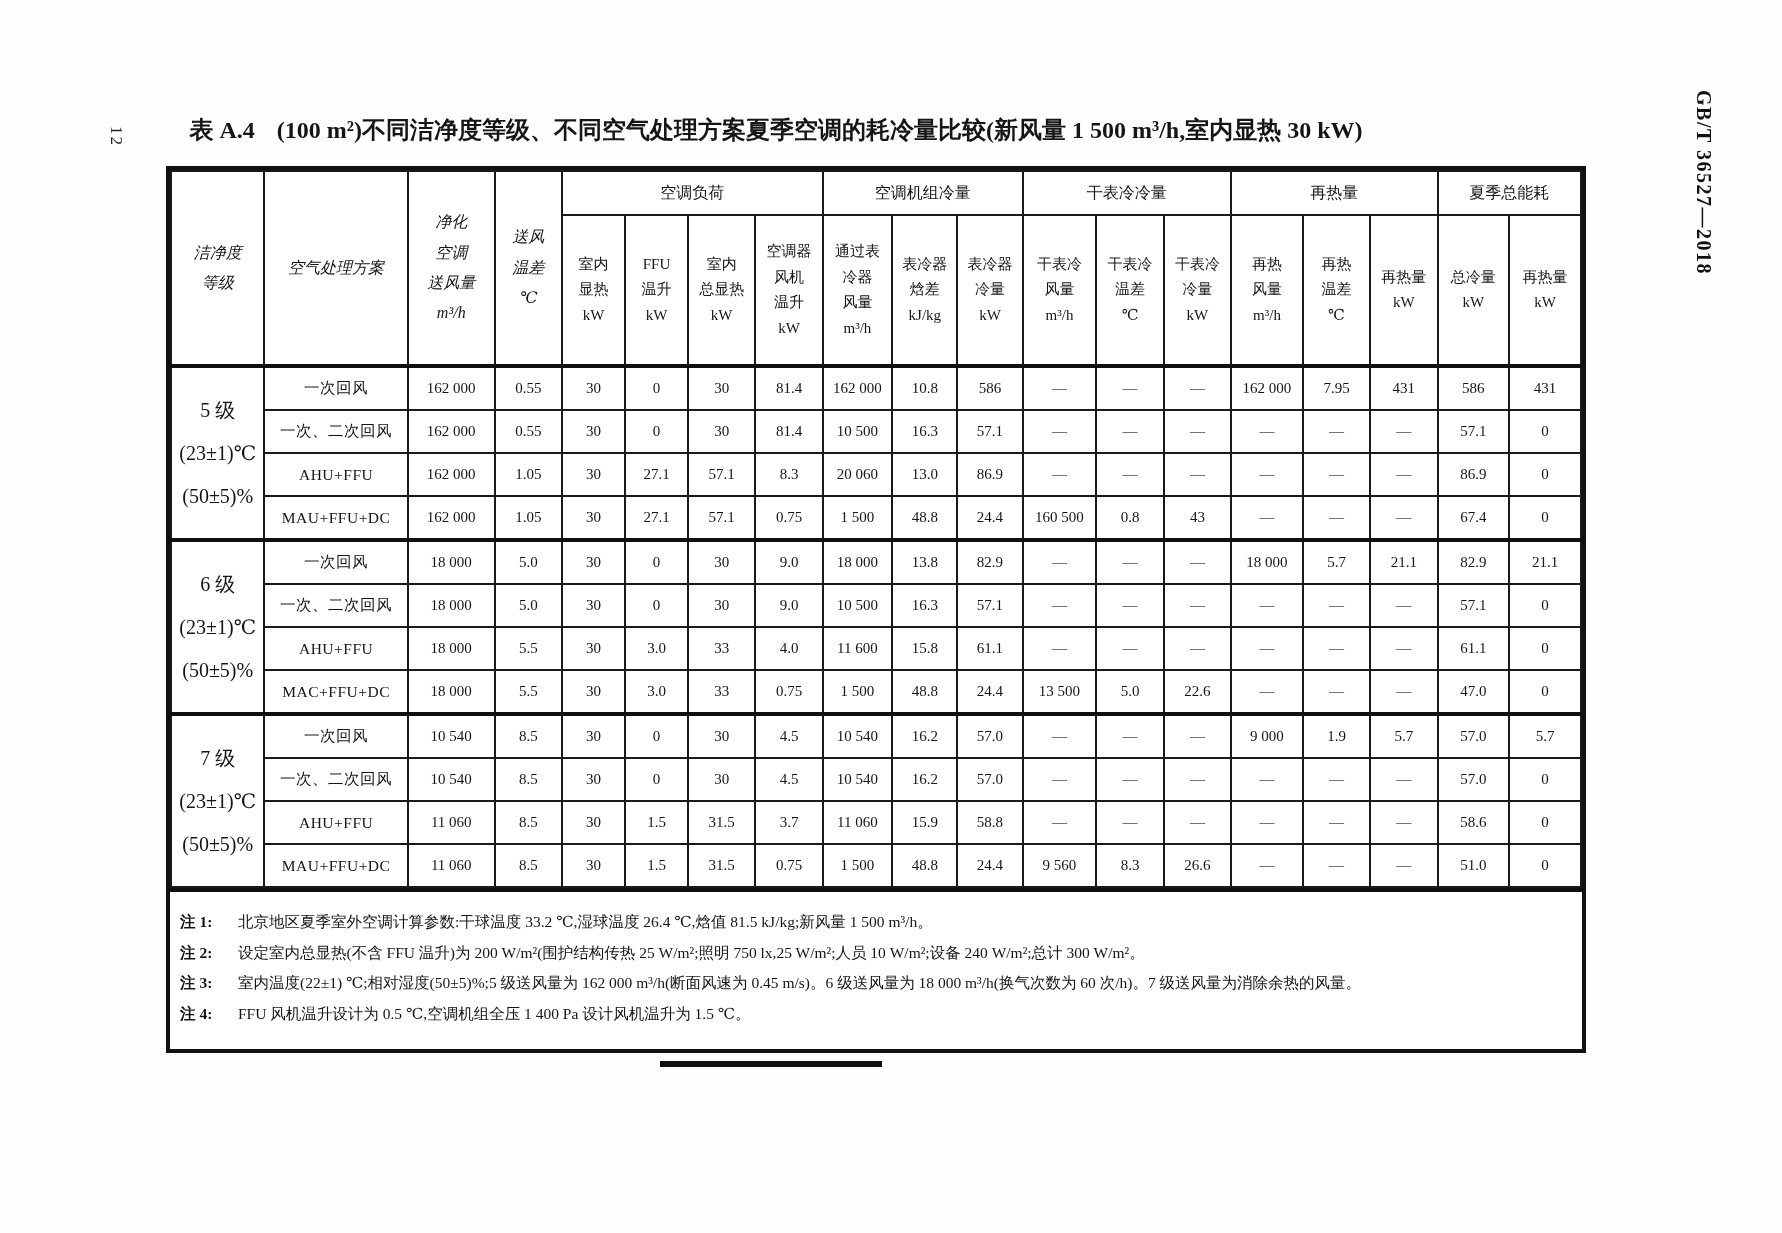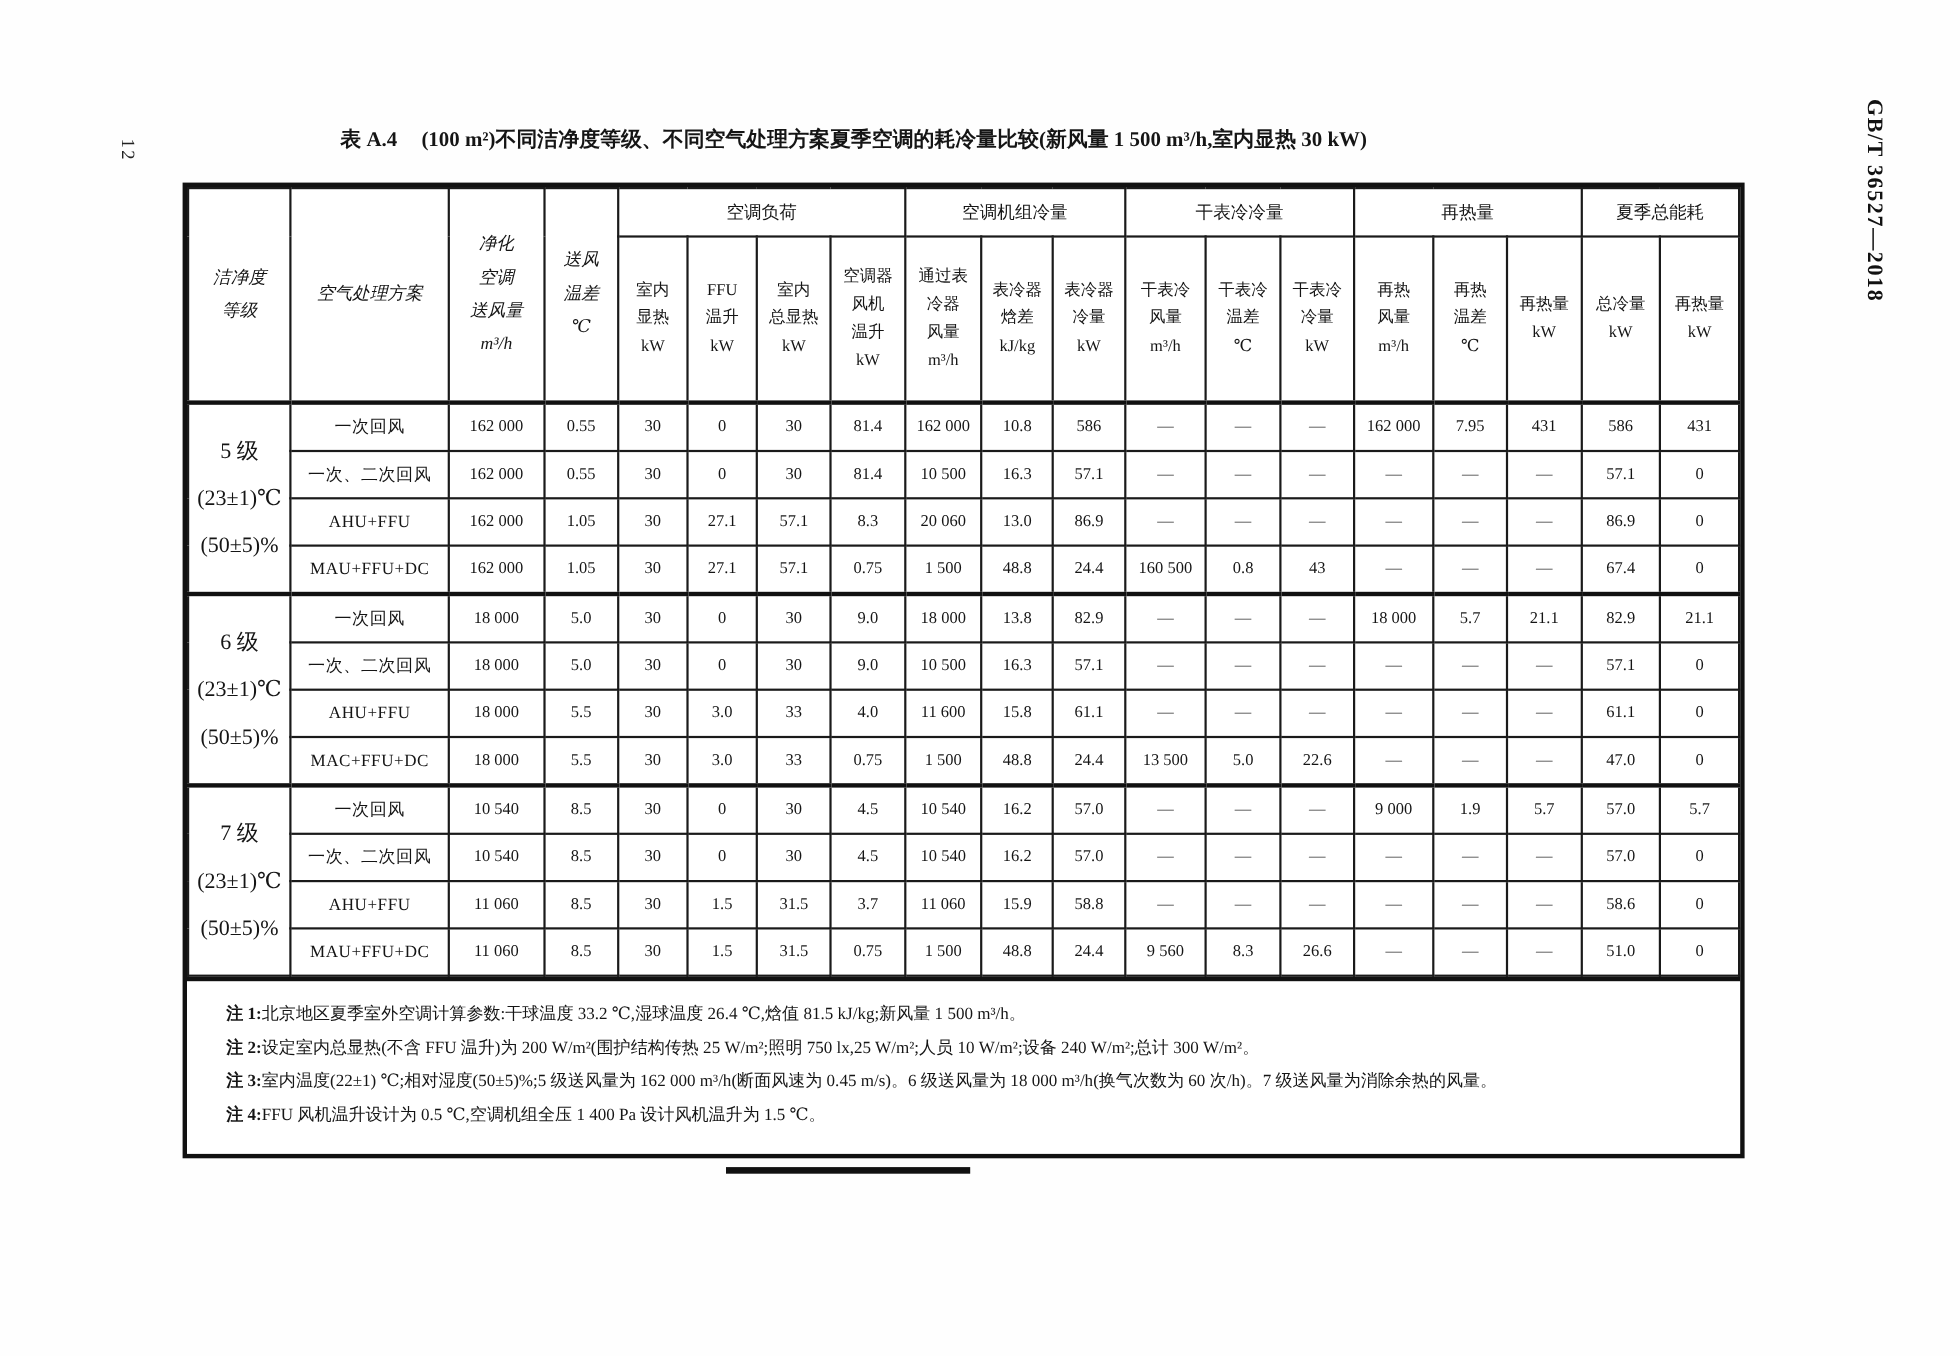--- a/index.html
+++ b/index.html
@@ -11,21 +11,21 @@
   .pagenum {
     position:absolute; left:106px; top:126px;
     writing-mode:vertical-rl; font-size:17px; letter-spacing:2px; color:#222;
   }
   .std-code {
     position:absolute; left:1692px; top:90px;
     writing-mode:vertical-rl; font-size:20px; font-weight:bold; letter-spacing:1.5px; color:#111;
   }
   .title {
     position:absolute; left:166px; top:114px; width:1220px;
-    text-align:center; font-size:19px; font-weight:bold; white-space:nowrap;
+    text-align:center; font-size:24px; font-weight:bold; white-space:nowrap;
   }
   .title .t-label { margin-right:22px; }
   .frame {
     position:absolute; left:166px; top:166px; width:1420px;
     border:4px solid #111; box-sizing:border-box; background:#fff;
   }
   table.main { border-collapse:collapse; table-layout:fixed; width:100%; }
   th,td {
     border:2px solid #1a1a1a; text-align:center; vertical-align:middle;
     padding:1px 2px; font-weight:normal; overflow:hidden;
@@ -33,21 +33,21 @@
   tr.grp-row th { height:40px; font-size:16px; }
   tr.sub-row th { height:146px; white-space:pre-line; font-size:15px; line-height:1.7; border-bottom:3px solid #111; }
   th.static-th { white-space:pre-line; font-size:15.5px; line-height:1.9; border-bottom:3px solid #111;font-style:italic; }
   tbody td { height:39px; font-size:15px; }
   td.level-cell { white-space:pre-line; line-height:2.15; font-size:20px; }
   td.scheme-cell { font-size:15.5px; letter-spacing:0.5px; }
   tr.group-start td { border-top:4px solid #111; }
   td.dash { color:#454545; }
   .notes { border-top:4px solid #111; padding:14px 16px 18px 10px; }
   .note { display:flex; font-size:15.5px; line-height:1.85; margin:2px 0; }
-  .note-label { font-weight:bold; flex:0 0 58px; white-space:nowrap;text-align:right; }
+  .note-label { font-weight:bold; flex:0 0 58px; white-space:nowrap; }
   .note-text { flex:1; }
   .footer-rule {
     position:absolute; left:660px; top:1061px; width:222px; height:6px; background:#111;
   }
 </style>
 </head>
 <body>
 
 <div class="page">
 

